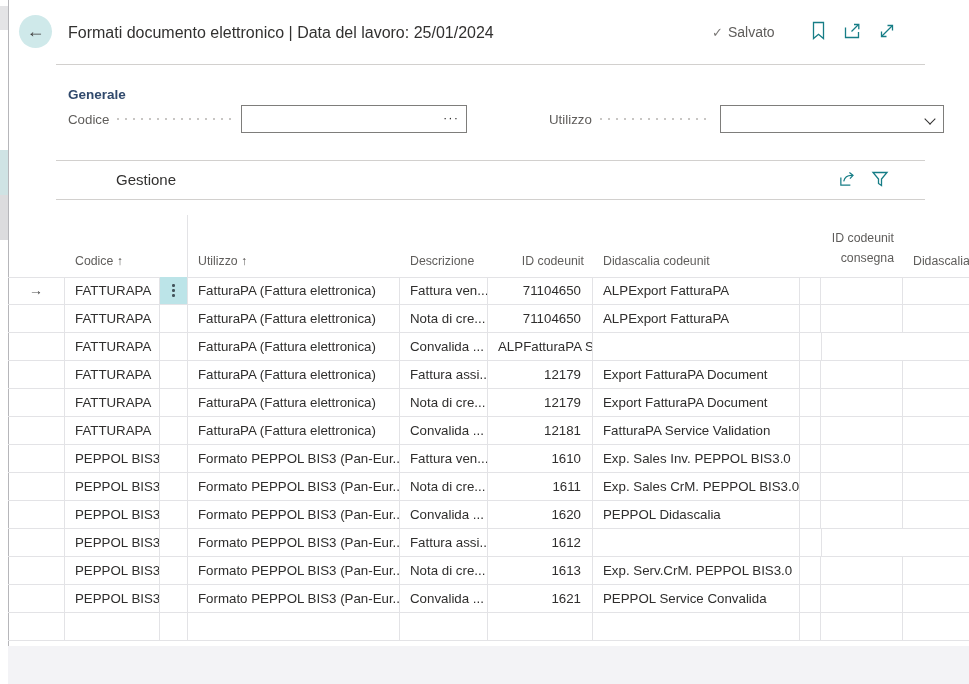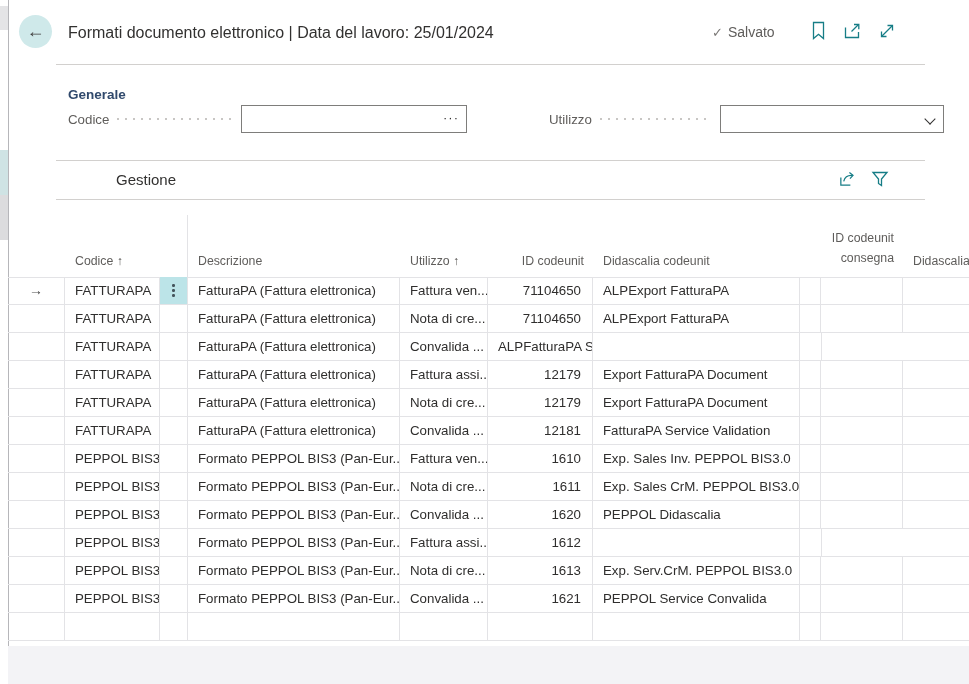--- a/index.html
+++ b/index.html
@@ -150,22 +150,22 @@
           <path d="M2 2.5h14L10.5 9v6.5l-3-2V9z" fill="none" stroke="#167d86" stroke-width="1.3"></path>
         </svg>
     </button>
   </div>
   <div class="divider d3"></div>
 
   <div class="grid grid-row grid-header">
     <div class="hcell"></div>
     <div class="hcell">Codice ↑</div>
     <div class="hcell hopts"></div>
+    <div class="hcell">Utilizzo ↑</div>
     <div class="hcell">Descrizione</div>
-    <div class="hcell">Utilizzo ↑</div>
     <div class="hcell num">ID codeunit</div>
     <div class="hcell">Didascalia codeunit</div>
     <div class="hcell"></div>
     <div class="hcell num wrap">ID codeunit consegna</div>
     <div class="hcell">Didascalia c</div>
   </div>
 
   <div class="grid grid-body">
     <div class="grid-row">
       <div class="cell c-sel">→</div>

